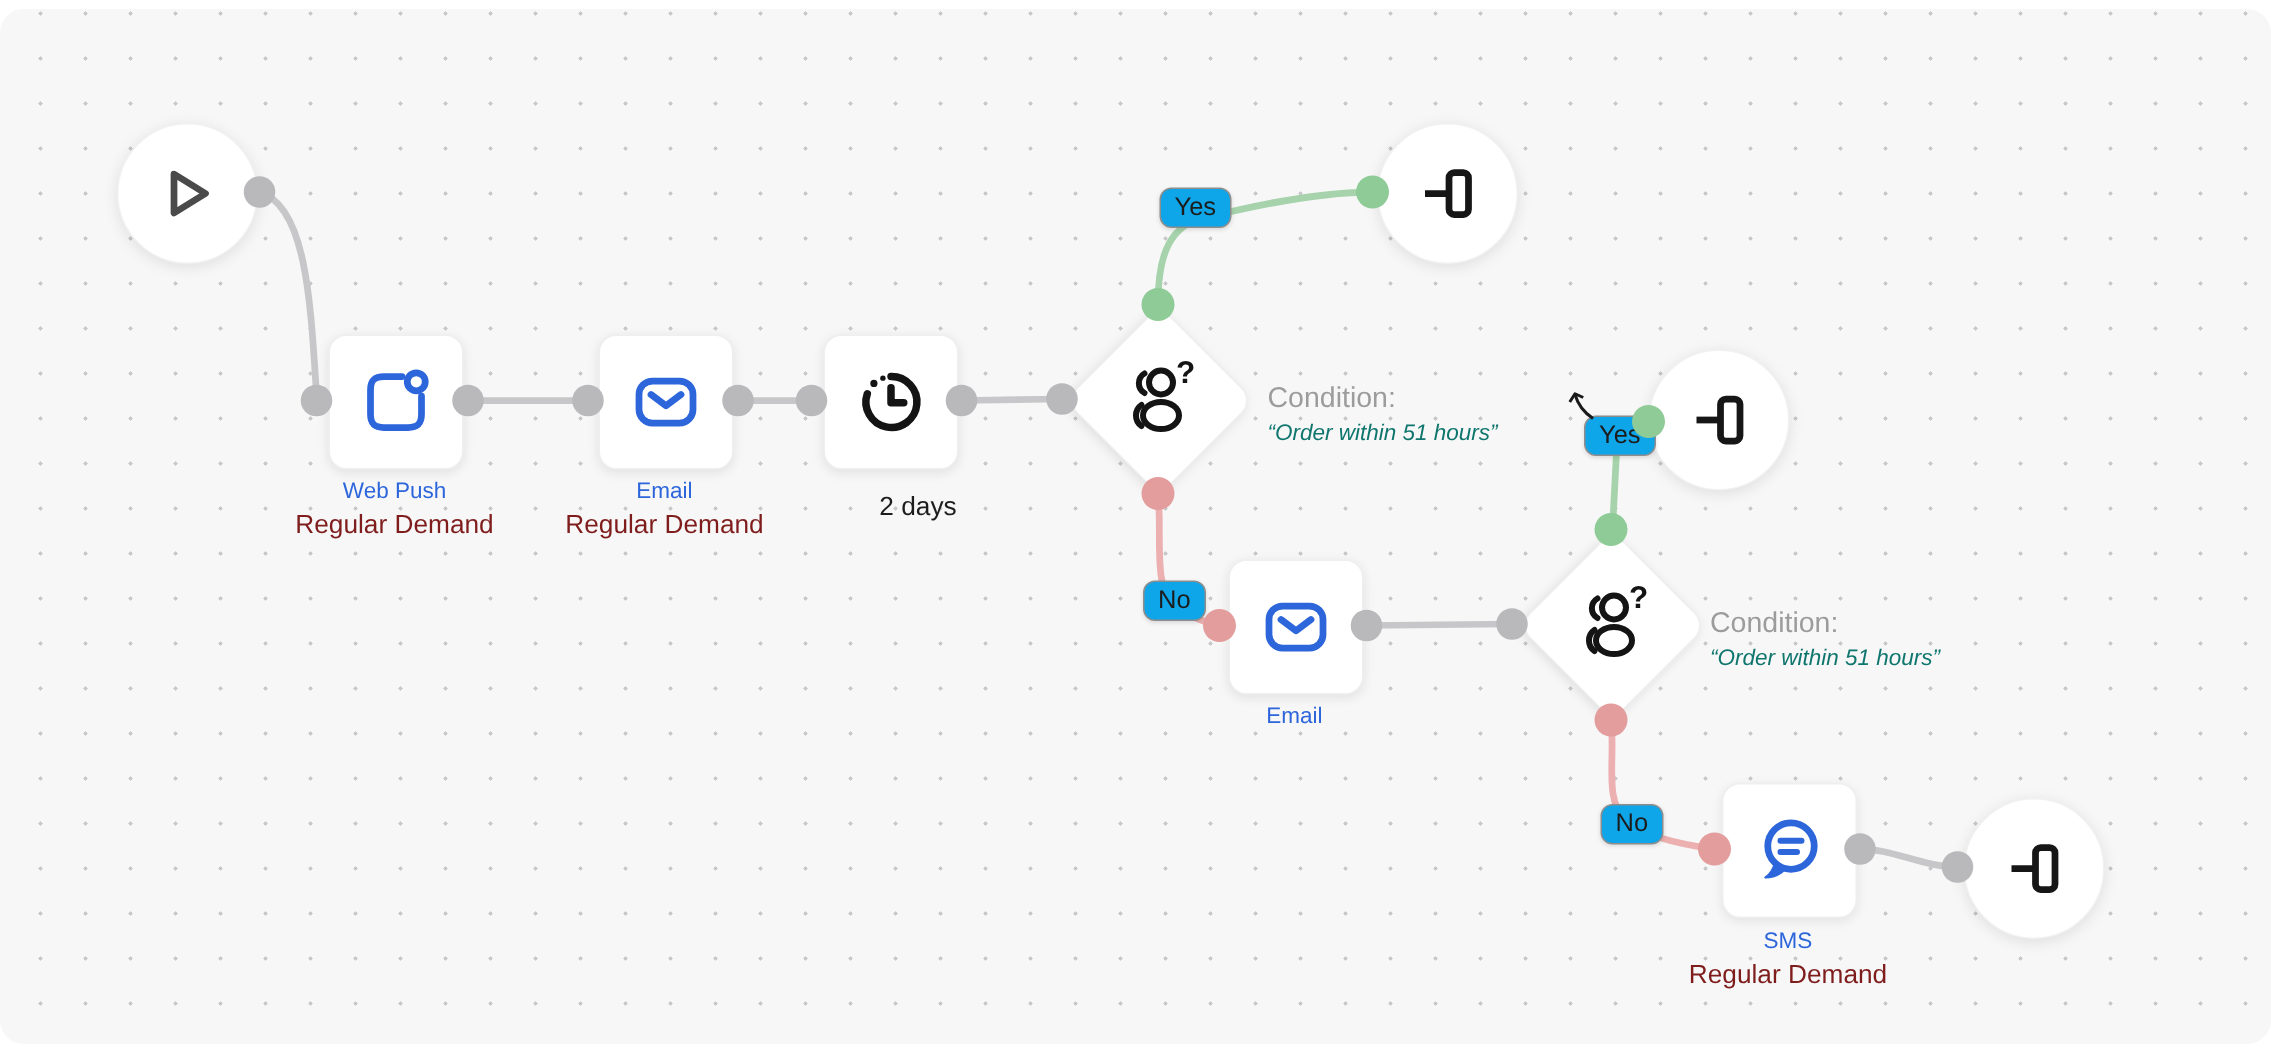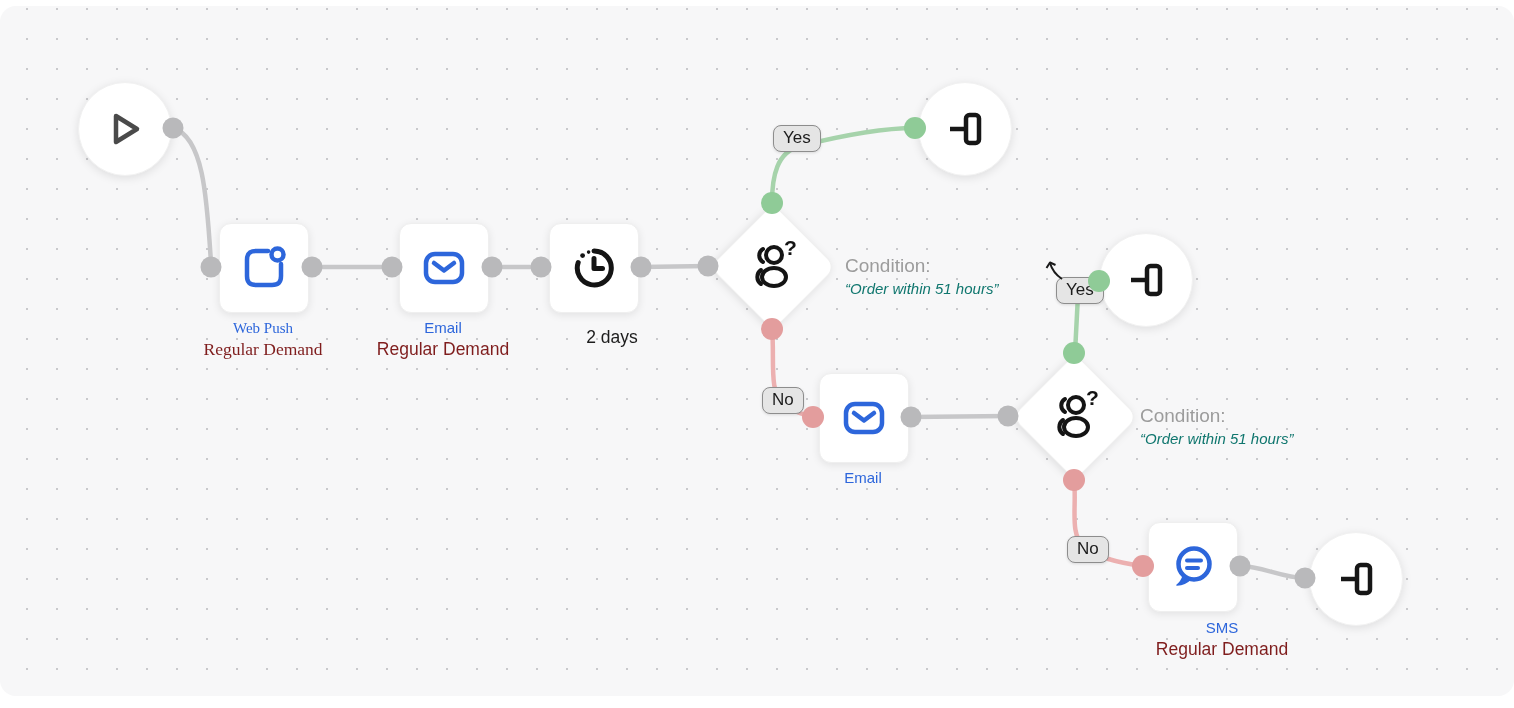--- a/index.html
+++ b/index.html
@@ -33,21 +33,21 @@
   .diamond-icon{
     position:absolute;z-index:4;display:flex;align-items:center;justify-content:center;
     width:88px;height:88px;
   }
   .node-label{position:absolute;width:220px;text-align:center;z-index:4;}
   .type-label{font-size:15px;font-weight:500;color:#2d66db;line-height:1.2;}
   .name-label{font-size:17.5px;color:#7f1d1d;line-height:1.45;}
   .plain-label{font-size:17.5px;color:#1d1d1d;line-height:1.3;}
   .launch-label{position:absolute;width:150px;text-align:center;font-size:17.5px;color:#1d1d1d;line-height:1.25;z-index:4;}
   .branch-chip{
-    position:absolute;background:#e5e5e5;border:1.5px solid #8d8d8d;border-radius:8px;
+    position:absolute;background:#0ea5e9;border:1.5px solid #8d8d8d;border-radius:8px;
     padding:2px 9px 3px 9px;font-size:17px;color:#1c1c1c;z-index:5;
     box-shadow:0 1px 3px rgba(0,0,0,.12);
   }
   .cond-text{position:absolute;z-index:4;}
   .cond-prefix{font-size:19px;color:#9c9c9c;line-height:1.35;}
   .cond-quote{font-size:15px;color:#0f766e;line-height:1.35;font-style:italic;}
   .cursor{position:absolute;z-index:7;}
 </style>
 </head>
 <body>
@@ -73,21 +73,21 @@
       <path d="M 13 9 L 34 22 L 13 35 Z" fill="none" stroke="#4a4a4a" stroke-width="4.5" stroke-linejoin="round"></path>
     </svg>
   </div>
 
   <div class="node-square" style="left:219px;top:223px;">
     <svg width="52" height="52" viewBox="0 0 52 52">
       <path d="M 30 9 H 18 C 11.5 9 9 11.5 9 18 V 34 C 9 40.5 11.5 43 18 43 H 34 C 40.5 43 43 40.5 43 34 V 22" fill="none" stroke="#2d66db" stroke-width="4.5" stroke-linecap="round"></path>
       <circle cx="39.5" cy="12.5" r="6" fill="none" stroke="#2d66db" stroke-width="4.5"></circle>
     </svg>
   </div>
-  <div class="node-label" style="left:153px;top:319px;font-family:Liberation Serif, serif;">
+  <div class="node-label" style="left:153px;top:319px;">
     <div class="type-label">Web Push</div>
     <div class="name-label">Regular Demand</div>
   </div>
 
   <div class="node-square" style="left:399px;top:223px;">
     <svg width="52" height="52" viewBox="0 0 52 52">
       <rect x="8" y="12" width="36" height="28" rx="9" fill="none" stroke="#2d66db" stroke-width="4.5"></rect>
       <path d="M 16 21 L 26 28.5 L 36 21" fill="none" stroke="#2d66db" stroke-width="4.5" stroke-linecap="round" stroke-linejoin="round"></path>
     </svg>
   </div>
@@ -165,21 +165,21 @@
   </div>
 
   <div class="node-square" style="left:1148px;top:522px;">
     <svg width="52" height="52" viewBox="0 0 52 52">
       <circle cx="27" cy="23" r="15.5" fill="none" stroke="#2d66db" stroke-width="4.5"></circle>
       <path d="M 16.5 34 Q 14.5 41 10 44 Q 18.5 43.5 23 38.5 Z" fill="#2d66db" stroke="#2d66db" stroke-width="1.5" stroke-linejoin="round"></path>
       <path d="M 20 19.5 H 34" fill="none" stroke="#2d66db" stroke-width="4" stroke-linecap="round"></path>
       <path d="M 20 27 H 31" fill="none" stroke="#2d66db" stroke-width="4" stroke-linecap="round"></path>
     </svg>
   </div>
-  <div class="node-label" style="left:1112px;top:619px;">
+  <div class="node-label" style="left:1082px;top:619px;">
     <div class="type-label">SMS</div>
     <div class="name-label">Regular Demand</div>
   </div>
 
   <div class="node-circle" style="left:1309px;top:532px;">
     <svg width="44" height="44" viewBox="0 0 44 44">
       <path d="M 7 22 H 23" fill="none" stroke="#161616" stroke-width="4.5"></path>
       <rect x="23" y="8" width="13" height="28" rx="3.5" fill="none" stroke="#161616" stroke-width="4.5"></rect>
     </svg>
   </div>

